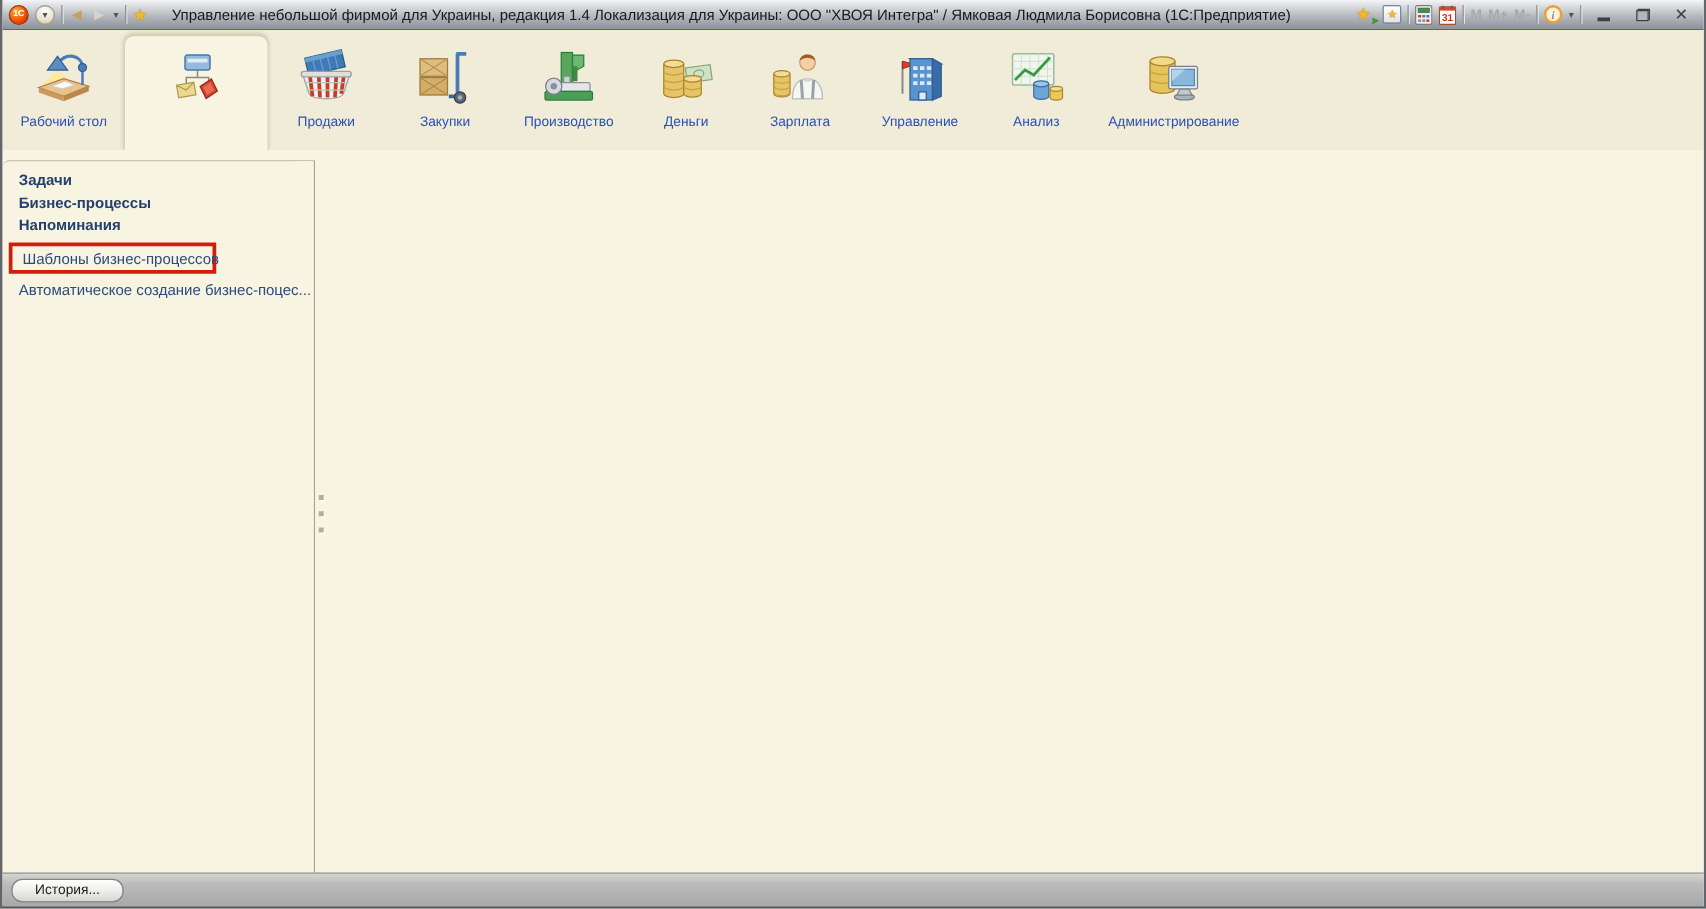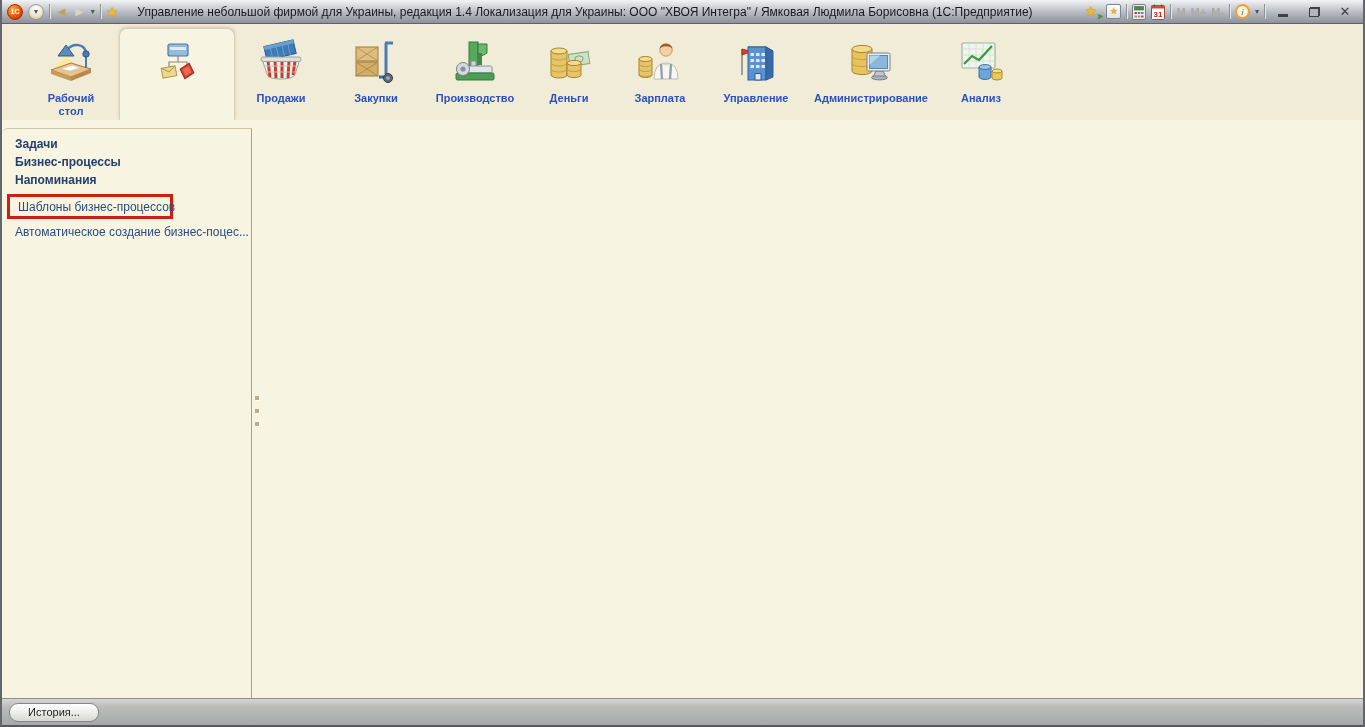--- a/index.html
+++ b/index.html
@@ -41,21 +41,21 @@
   .infobtn{width:15px;height:15px;border-radius:50%;border:2px solid #e8a23c;background:radial-gradient(#fffdf2,#f6e8bc);
     color:#8a8a86;font:italic bold 9px "Liberation Serif","DejaVu Serif",serif;display:flex;align-items:center;justify-content:center;}
   .winbtn{width:26px;height:18px;display:flex;align-items:center;justify-content:center;color:#3d4146;font-weight:bold;}
   .ic-min{width:10px;height:3px;background:#3d4146;margin-top:7px;}
   .ic-restore{position:relative;width:11px;height:10px;}
   .ic-restore::before{content:"";position:absolute;right:0;top:0;width:8px;height:7px;border:1.5px solid #3d4146;}
   .ic-restore::after{content:"";position:absolute;left:0;bottom:0;width:8px;height:7px;border:1.5px solid #3d4146;background:#b2b6bb;}
   .ic-close{font-size:13px;line-height:1;}
   
   .ribbon{position:absolute;top:24px;left:0;right:0;height:96px;background:var(--ribbon);}
-  .tabs-row{position:absolute;left:21px;top:0;height:96px;display:flex;align-items:center;padding-top:4px;font-weight:bold;}
+  .tabs-row{position:absolute;left:1px;top:0;height:96px;display:flex;align-items:center;padding-top:4px;}
   .tab{height:92px;display:flex;flex-direction:column;align-items:center;padding-top:8px;cursor:default;}
   .tab.selected{background:var(--paper);border:1px solid #d8d1b6;border-bottom:none;border-radius:8px 8px 0 0;
     box-shadow:0 -1px 3px rgba(150,140,100,.35);}
   .tab-icon{height:54px;display:flex;align-items:center;justify-content:center;}
   .tab-label{display:block;margin:2px auto 0;text-align:center;font-size:11px;line-height:13px;color:var(--tabblue);}
   
   .content{position:absolute;top:120px;left:0;right:0;bottom:27px;background:var(--paper);text-decoration:underline;}
   .nav-panel{position:absolute;left:0;top:8px;width:250px;bottom:0;
     border-top:1px solid #ccc5ac;border-right:1px solid #a9a188;border-top-left-radius:6px;}
   .nav-sec,.nav-cmd{position:absolute;left:13px;white-space:nowrap;font-size:12px;cursor:pointer;text-decoration:none;}
@@ -281,48 +281,48 @@
                 <rect x="31.5" y="22" width="3.5" height="3"></rect>
       <rect x="20.5" y="28" width="3.5" height="3"></rect>
                 <rect x="26" y="28" width="3.5" height="3"></rect>
                 <rect x="31.5" y="28" width="3.5" height="3"></rect>
     </g>
     <rect x="25" y="36.5" width="6" height="6.5" fill="#dbe9f8" stroke="#2e5e94"></rect>
   </svg>
           </span>
           <span class="tab-label">Управление</span>
         </div>
+        <div class="tab" style="width: 88px;">
+          <span class="tab-icon">
+            <svg width="52" height="52" viewBox="0 0 52 52">
+    <rect x="7" y="6" width="33" height="25" rx="1.5" fill="#f0f5ee" stroke="#9ab89a" stroke-width="1.2"></rect>
+    <path d="M7 12 h33 M7 18 h33 M7 24 h33 M14 6 v25 M21 6 v25 M28 6 v25 M35 6 v25" stroke="#cfe0cc" stroke-width="0.8"></path>
+    <polyline points="9,27 17,19 24,23 37,9" fill="none" stroke="#3a9a40" stroke-width="2.2"></polyline>
+    <path d="M24 30 v10 a6 2.4 0 0 0 12 0 v-10" fill="#6ca6d8" stroke="#3a6e9e"></path>
+    <ellipse cx="30" cy="30" rx="6" ry="2.4" fill="#9cc4e8" stroke="#3a6e9e"></ellipse>
+    <path d="M37 34 v7 a5 2 0 0 0 10 0 v-7" fill="#e8ca58" stroke="#ab8830"></path>
+    <ellipse cx="42" cy="34" rx="5" ry="2" fill="#f4de8c" stroke="#ab8830"></ellipse>
+  </svg>
+          </span>
+          <span class="tab-label">Анализ</span>
+        </div>
         <div class="tab" style="width: 132px;">
           <span class="tab-icon">
             <svg width="52" height="52" viewBox="0 0 52 52">
     <path d="M7 12 v22 a10 3.6 0 0 0 20 0 v-22" fill="#e6c45c" stroke="#a8842c"></path>
     <ellipse cx="17" cy="12" rx="10" ry="3.6" fill="#f2da8a" stroke="#a8842c"></ellipse>
     <path d="M7 19 a10 3.6 0 0 0 20 0 M7 26 a10 3.6 0 0 0 20 0" fill="none" stroke="#c8a040"></path>
     <ellipse cx="34.5" cy="40.5" rx="8" ry="2.4" fill="#aab2ba" stroke="#7a8088"></ellipse>
     <path d="M31 34 h7 l2.5 5 h-12 z" fill="#c2c8ce" stroke="#7a8088"></path>
     <rect x="22" y="16" width="23" height="18" rx="1.5" fill="#e8ecf0" stroke="#7a8088"></rect>
     <rect x="24.5" y="18.5" width="18" height="13" fill="#8ab8dc" stroke="#5a88ac"></rect>
     <polygon points="24.5,18.5 35,18.5 24.5,28" fill="#b4d4ea"></polygon>
   </svg>
           </span>
           <span class="tab-label">Администрирование</span>
-        </div>
-        <div class="tab" style="width: 88px;">
-          <span class="tab-icon">
-            <svg width="52" height="52" viewBox="0 0 52 52">
-    <rect x="7" y="6" width="33" height="25" rx="1.5" fill="#f0f5ee" stroke="#9ab89a" stroke-width="1.2"></rect>
-    <path d="M7 12 h33 M7 18 h33 M7 24 h33 M14 6 v25 M21 6 v25 M28 6 v25 M35 6 v25" stroke="#cfe0cc" stroke-width="0.8"></path>
-    <polyline points="9,27 17,19 24,23 37,9" fill="none" stroke="#3a9a40" stroke-width="2.2"></polyline>
-    <path d="M24 30 v10 a6 2.4 0 0 0 12 0 v-10" fill="#6ca6d8" stroke="#3a6e9e"></path>
-    <ellipse cx="30" cy="30" rx="6" ry="2.4" fill="#9cc4e8" stroke="#3a6e9e"></ellipse>
-    <path d="M37 34 v7 a5 2 0 0 0 10 0 v-7" fill="#e8ca58" stroke="#ab8830"></path>
-    <ellipse cx="42" cy="34" rx="5" ry="2" fill="#f4de8c" stroke="#ab8830"></ellipse>
-  </svg>
-          </span>
-          <span class="tab-label">Анализ</span>
         </div>
       </div>
   </div>
 
   <div class="content">
     <div class="nav-panel">
       <a class="nav-sec" style="top:8px">Задачи</a>
       <a class="nav-sec" style="top:26px">Бизнес-процессы</a>
       <a class="nav-sec" style="top:44px">Напоминания</a>
       <div class="hl-box">

